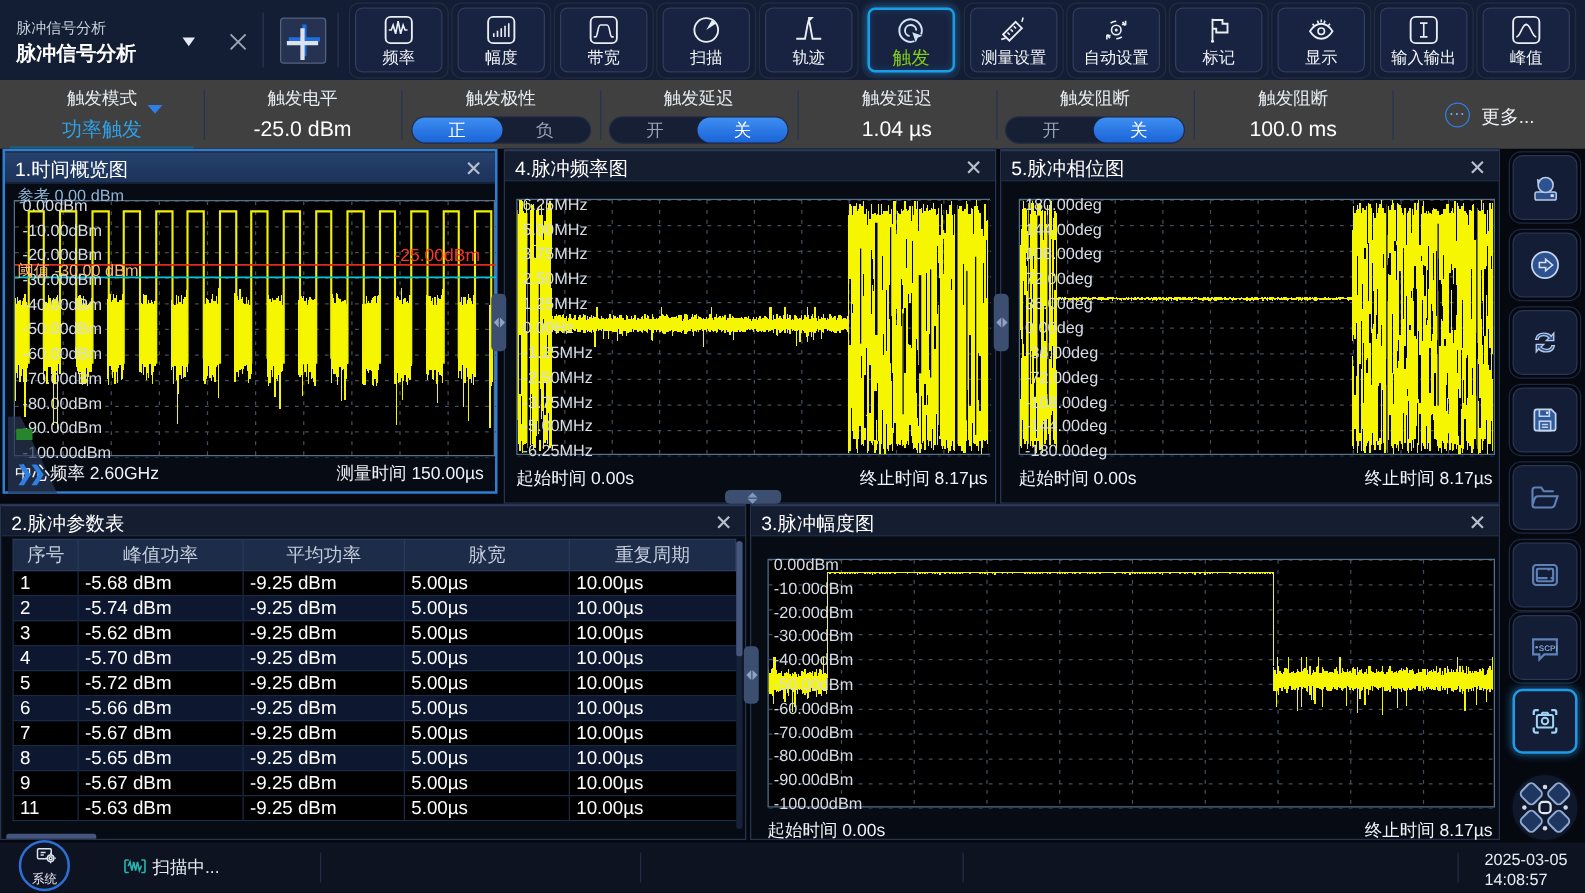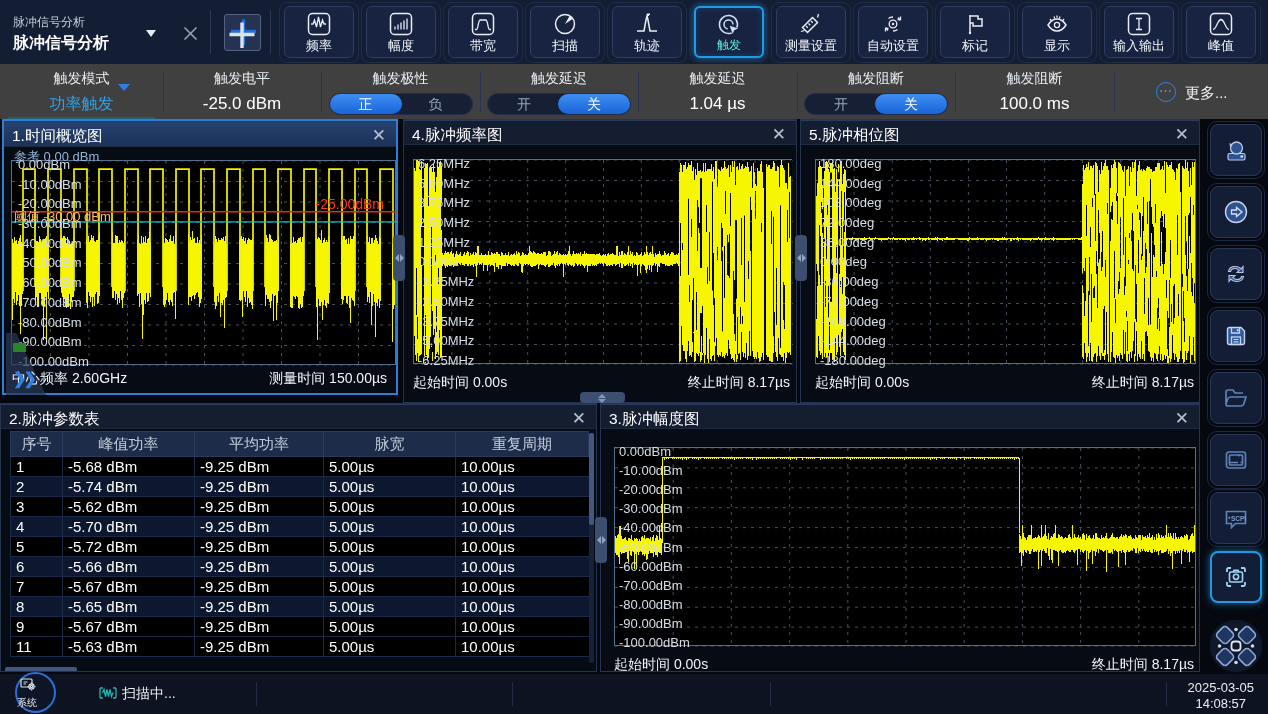--- a/index.html
+++ b/index.html
@@ -10,21 +10,21 @@
 #applab2{position:absolute;left:13px;top:33px;font-size:16px;font-weight:bold;color:#fff}
 #ddtri{position:absolute;left:146px;top:30px;width:0;height:0;border-left:5.5px solid transparent;border-right:5.5px solid transparent;border-top:7px solid #e6ecf4}
 
 .vsep{position:absolute;top:10px;width:1px;height:44px;background:#2b3753}
 #plusbtn{position:absolute;left:224px;top:14px;width:37px;height:37px;background:#253252;border:1px solid #55627f;border-radius:3px}
 .tbtn{position:absolute;top:6px;width:70px;height:52px;background:#182341;border:1px solid #303c60;border-radius:6px;text-align:center}
 .tbtn:after{content:"";position:absolute;left:-6px;top:-5px;right:-6px;bottom:-6px;border:1px solid #222c47;border-radius:8px}
 .tbtn .lab{position:absolute;left:0;right:0;top:30px;font-size:13px;color:#f2f5f9}
 .tbtn svg{position:absolute;left:50%;top:4px;margin-left:-13px}
 #btn-trig{border:2px solid #1e9be6;box-shadow:0 0 7px rgba(30,155,230,.7), inset 0 0 6px rgba(30,155,230,.25)}
-#btn-trig .lab{color:#5eead4;font-size:12px;top:29px}
+#btn-trig .lab{color:#84cc16;font-size:15px;top:29px}
 
 #setrow{position:absolute;left:0;top:64px;width:1268px;height:55px;background:#404040}
 .scol{position:absolute;top:0;height:55px}
 .scol .t{position:absolute;left:0;right:0;top:6px;text-align:center;font-size:14px;color:#e8edf3}
 .scol .v{position:absolute;left:0;right:0;top:30px;text-align:center;font-size:17px;color:#fff}
 .ssep{position:absolute;top:8px;width:1px;height:40px;background:#273350}
 .toggle{position:absolute;top:29px;left:50%;width:144px;height:22px;margin-left:-72px;background:#161f33;border-radius:11px;border:1px solid #222d49}
 .toggle .half{position:absolute;top:0;width:72px;height:20px;line-height:20px;text-align:center;font-size:14px;color:#97a5bb}
 .toggle .sel{background:linear-gradient(180deg,#3e8ef2,#1a64d8);border-radius:10px;color:#fff}
 #morec{position:absolute;width:20px;height:20px;border:1px solid #2f7fe8;border-radius:50%;color:#6aa8ee;text-align:center;line-height:16px;font-size:13px;letter-spacing:1px}
@@ -46,25 +46,25 @@
 #ptable td{color:#fff;font-size:15px;height:20px;padding:0 0 0 5px;border-left:1px solid #1d2a44;border-bottom:1px solid #182a46}
 #ptable tr.odd td{background:#000}
 #ptable tr.even td{background:#0d1830}
 
 .sbtn{position:absolute;left:1210px;width:52px;height:52px;background:#141d36;border:1px solid #2a3553;border-radius:8px}
 .sbtn:after{content:"";position:absolute;left:-4px;top:-4px;right:-4px;bottom:-4px;border:1px solid #1c2741;border-radius:10px}
 .sbtn svg{position:absolute;left:50%;top:50%;transform:translate(-50%,-50%)}
 #sb8{border:2px solid #1e9be6;box-shadow:0 0 8px rgba(30,155,230,.65)}
 
 #botbar{position:absolute;left:0;top:674px;width:1268px;height:40px;background:#0d1321}
-#sysbtn{position:absolute;left:15px;top:-2px;width:41px;height:41px;border:2px solid #2d6fd2;border-radius:50%;background:#0d1526;}
+#sysbtn{position:absolute;left:15px;top:-2px;width:41px;height:41px;border:2px solid #2d6fd2;border-radius:50%;background:#0d1526;text-align:center}
 #sysbtn .t{position:absolute;left:0;right:0;top:22px;font-size:10px;color:#e8edf3}
 .bsep{position:absolute;top:8px;width:1px;height:24px;background:#232c44}
 #scanlab{position:absolute;left:122px;top:11px;font-size:14px;color:#e8edf3}
-#clock{position:absolute;right:14px;top:6px;font-size:13px;color:#e8edf3;text-align:center;line-height:16px}
+#clock{position:absolute;right:14px;top:6px;font-size:13px;color:#e8edf3;text-align:left;line-height:16px}
 </style></head><body>
 <div id="app">
     <div id="topbar">
       <div id="applab1">脉冲信号分析</div>
       <div id="applab2">脉冲信号分析</div>
       <div id="ddtri"></div>
       <svg id="closex" style="position:absolute;left:183px;top:26px" width="15" height="15" viewBox="0 0 15 15">
         <path d="M1.5 1.5L13.5 13.5M13.5 1.5L1.5 13.5" stroke="#9aa6b6" stroke-width="1.5"></path>
       </svg>
       <div class="vsep" style="left:210px"></div>

